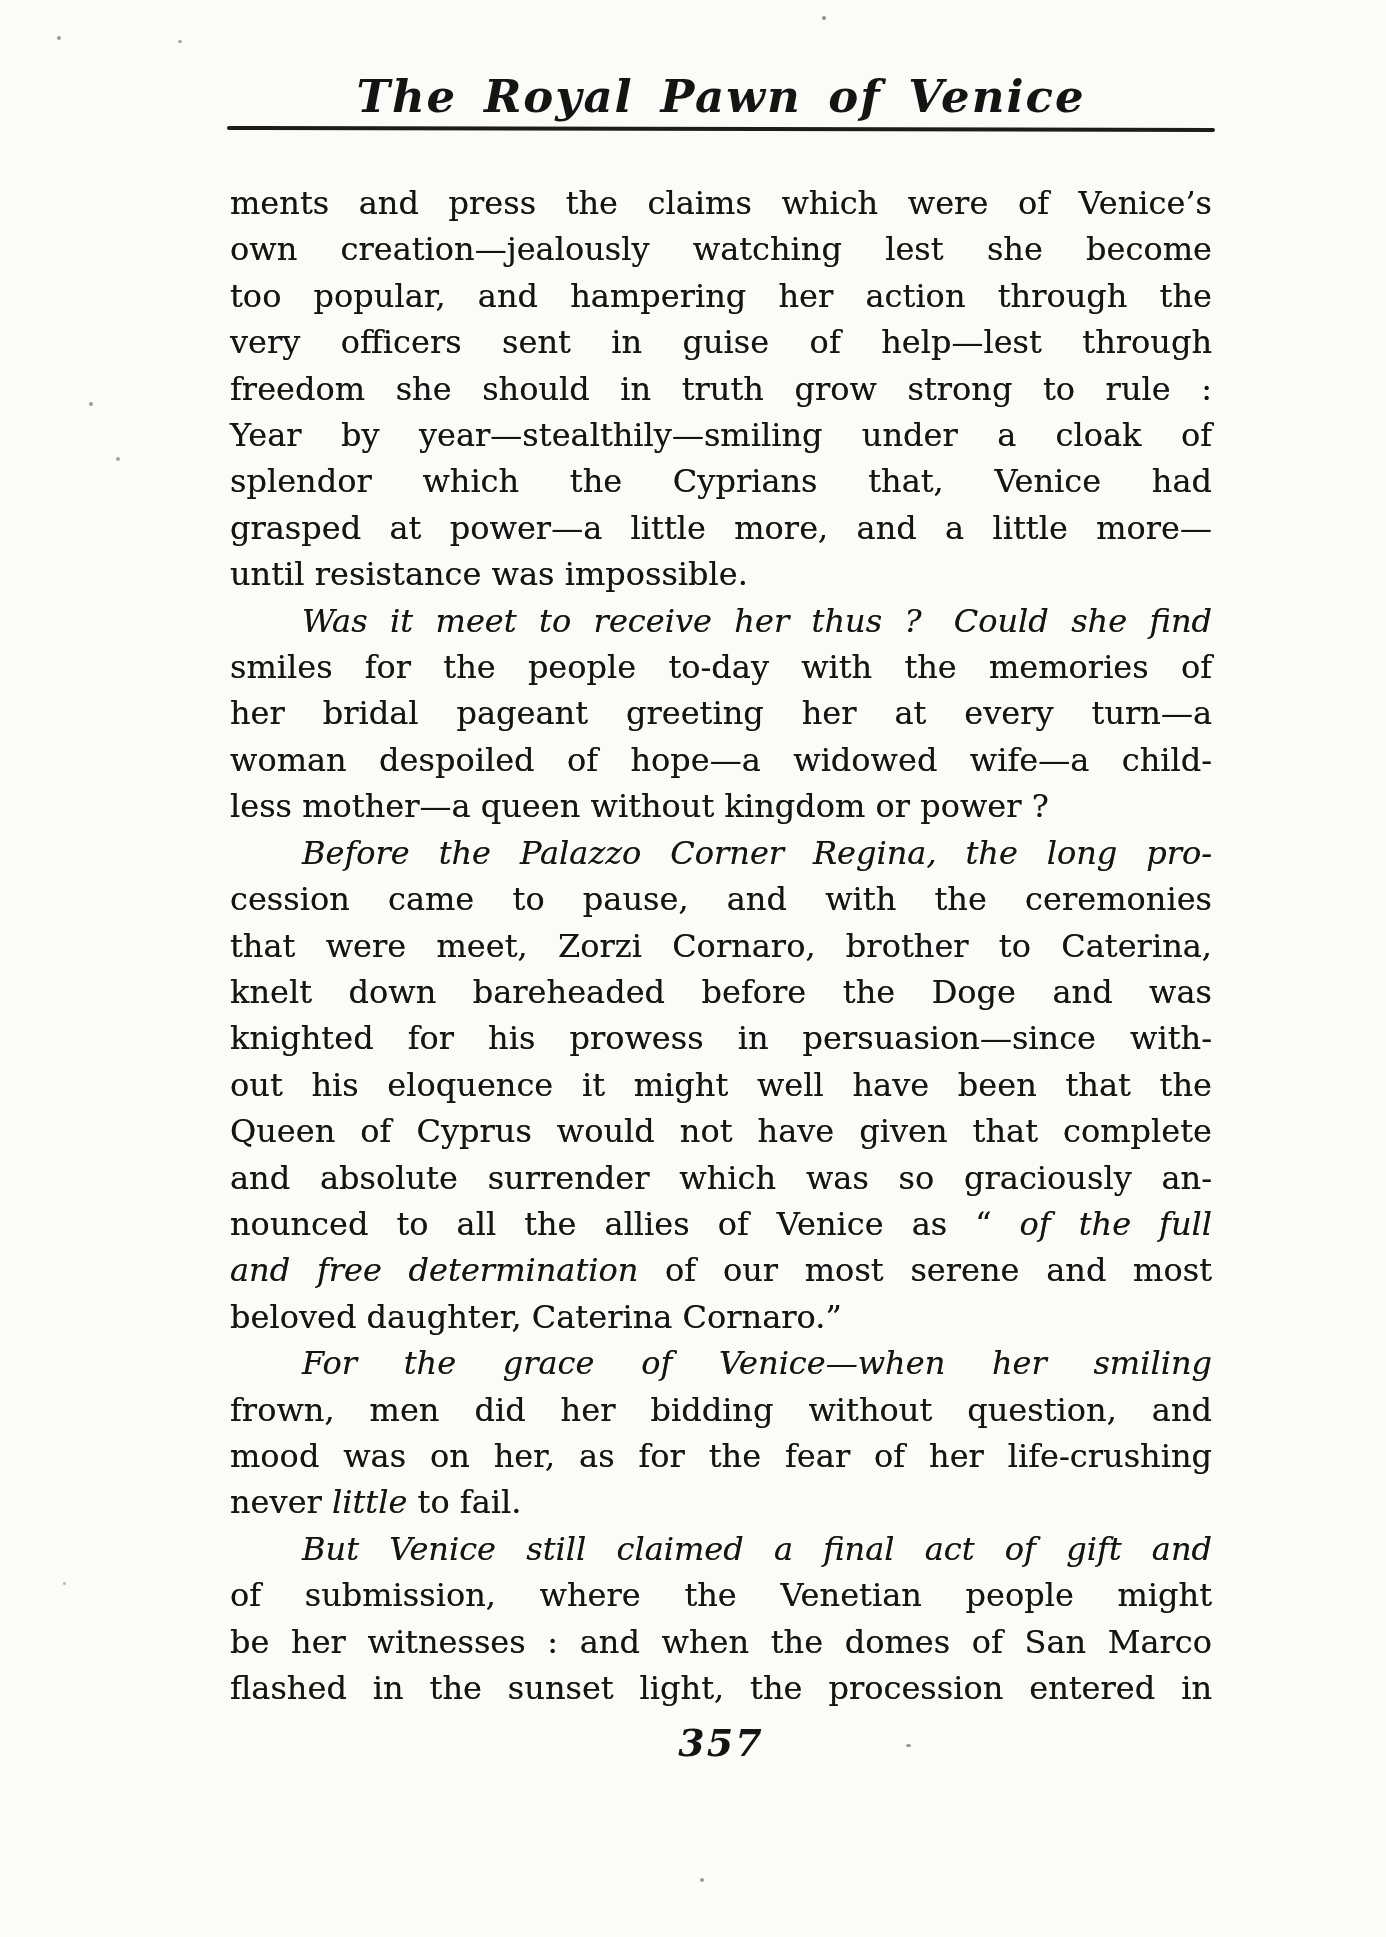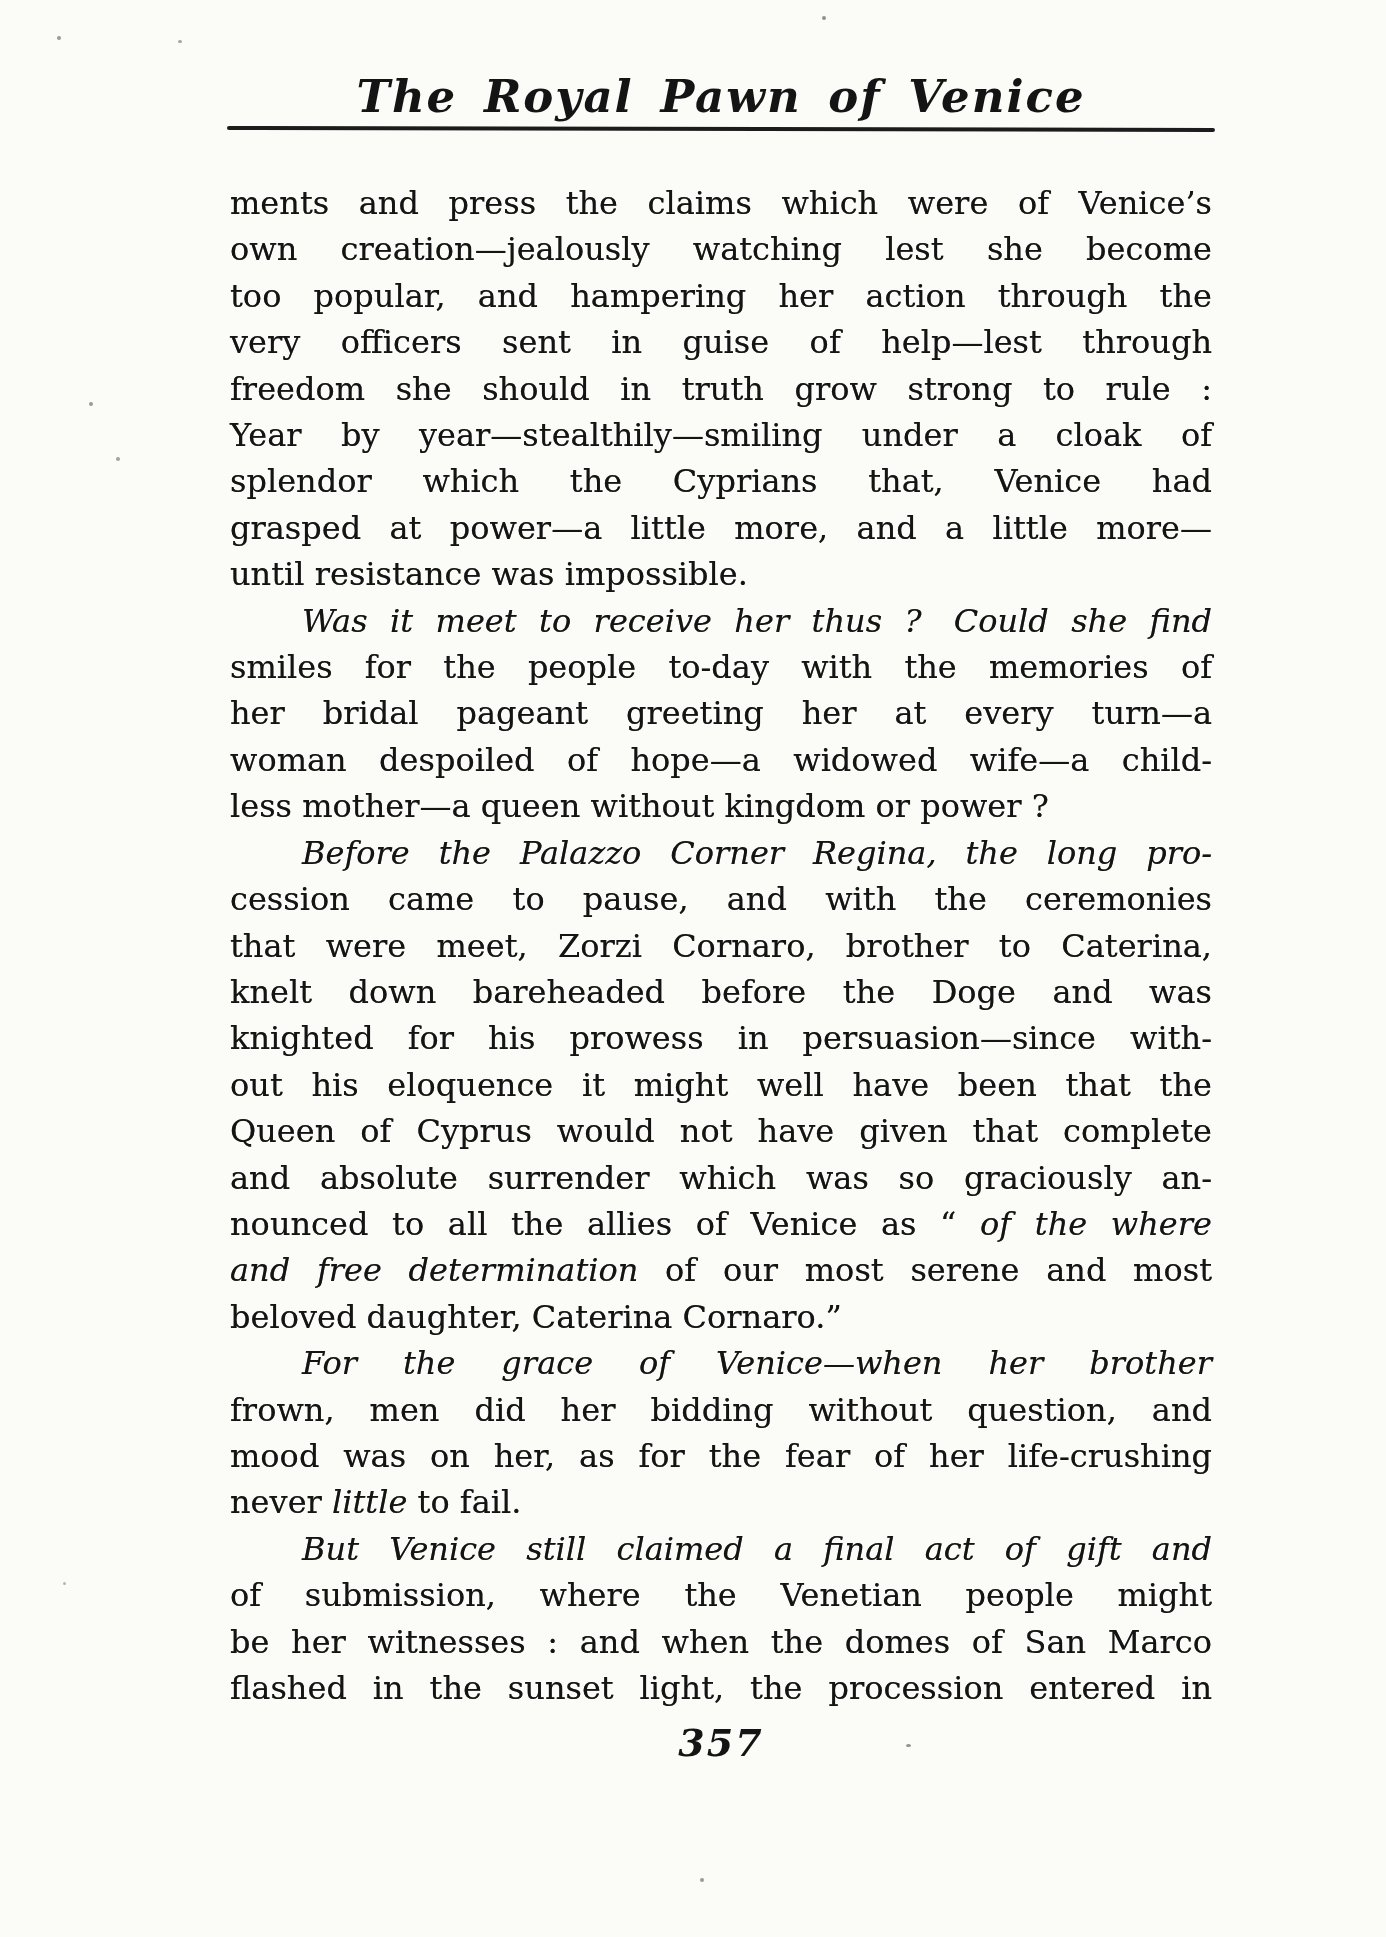--- a/index.html
+++ b/index.html
@@ -110,26 +110,26 @@
       </div>
       <div class="para indent">
         <div class="line"><span class="roman">Before the Palazzo Corner Regina, the long pro-</span></div>
         <div class="line"><span class="roman">cession came to pause, and with the ceremonies</span></div>
         <div class="line"><span class="roman">that were meet, Zorzi Cornaro, brother to Caterina,</span></div>
         <div class="line"><span class="roman">knelt down bareheaded before the Doge and was</span></div>
         <div class="line"><span class="roman">knighted for his prowess in persuasion—since with-</span></div>
         <div class="line"><span class="roman">out his eloquence it might well have been that the</span></div>
         <div class="line"><span class="roman">Queen of Cyprus would not have given that complete</span></div>
         <div class="line"><span class="roman">and absolute surrender which was so graciously an-</span></div>
-        <div class="line"><span class="roman">nounced to all the allies of Venice as “ </span><span class="italic">of the where</span></div>
+        <div class="line"><span class="roman">nounced to all the allies of Venice as “ </span><span class="italic">of the full</span></div>
         <div class="line"><span class="italic">and free determination</span><span class="roman"> of our most serene and most</span></div>
         <div class="line last"><span class="roman">beloved daughter, Caterina Cornaro.”</span></div>
       </div>
       <div class="para indent">
-        <div class="line"><span class="roman">For the grace of Venice—when her brother</span></div>
+        <div class="line"><span class="roman">For the grace of Venice—when her smiling</span></div>
         <div class="line"><span class="roman">frown, men did her bidding without question, and</span></div>
         <div class="line"><span class="roman">mood was on her, as for the fear of her life-crushing</span></div>
         <div class="line last"><span class="roman">never </span><span class="italic">little</span><span class="roman"> to fail.</span></div>
       </div>
       <div class="para indent">
         <div class="line"><span class="roman">But Venice still claimed a final act of gift and</span></div>
         <div class="line"><span class="roman">of submission, where the Venetian people might</span></div>
         <div class="line"><span class="roman">be her witnesses : and when the domes of San Marco</span></div>
         <div class="line"><span class="roman">flashed in the sunset light, the procession entered in</span></div>
       </div>

